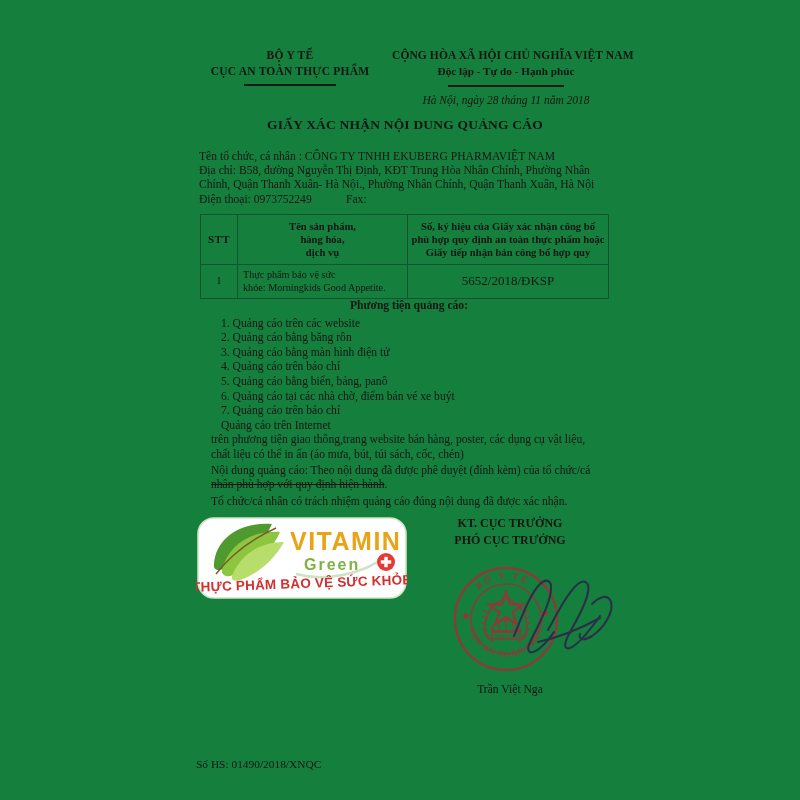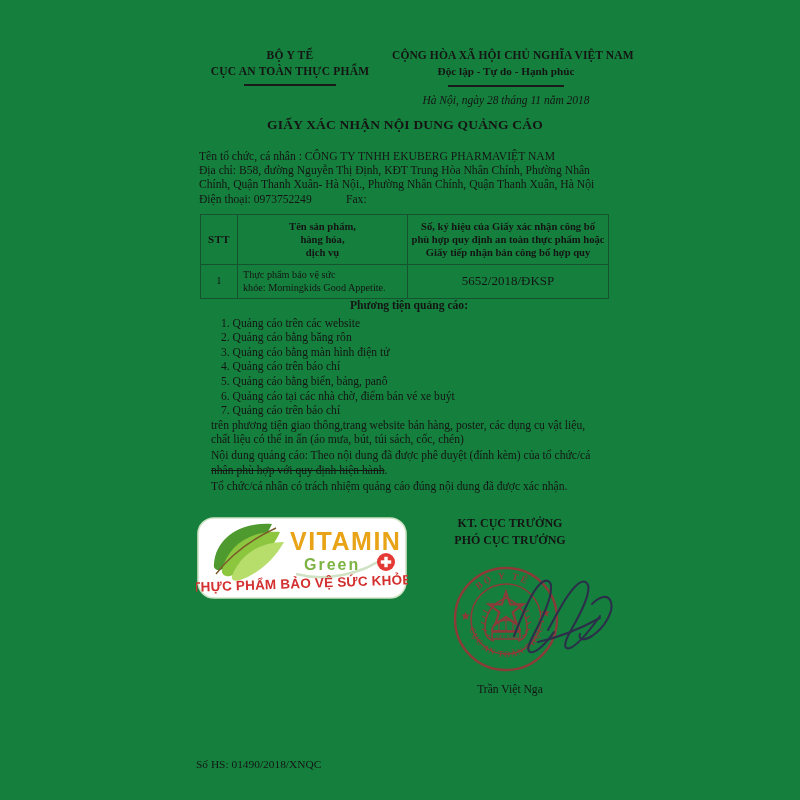--- a/index.html
+++ b/index.html
@@ -309,20 +309,21 @@
     <div class="means-title">Phương tiện quảng cáo:</div>
     <div class="lst">
       <div class="li">1. Quảng cáo trên các website</div>
       <div class="li">2. Quảng cáo bằng băng rôn</div>
       <div class="li">3. Quảng cáo bằng màn hình điện tử</div>
       <div class="li">4. Quảng cáo trên báo chí</div>
       <div class="li">5. Quảng cáo bằng biển, bảng, panô</div>
       <div class="li">6. Quảng cáo tại các nhà chờ, điểm bán vé xe buýt</div>
       <div class="li">7. Quảng cáo trên báo chí</div>
     </div>
+    <div class="plain">Quảng cáo trên Internet</div>
     <div class="flow">trên phương tiện giao thông,trang website bán hàng, poster, các dụng cụ vật liệu,</div>
     <div class="flow">chất liệu có thể in ấn (áo mưa, bút, túi sách, cốc, chén)</div>
 
     <div class="content-p">
       <b>Nội dung quảng cáo:</b><span> Theo nội dung đã được phê duyệt (đính kèm) của tổ chức/cá</span><br>
       <span class="strike-run">nhân phù hợp với quy định hiện hành</span><span>.</span>
     </div>
     <div class="resp-p">Tổ chức/cá nhân có trách nhiệm quảng cáo đúng nội dung đã được xác nhận.</div>
   </div>
 

